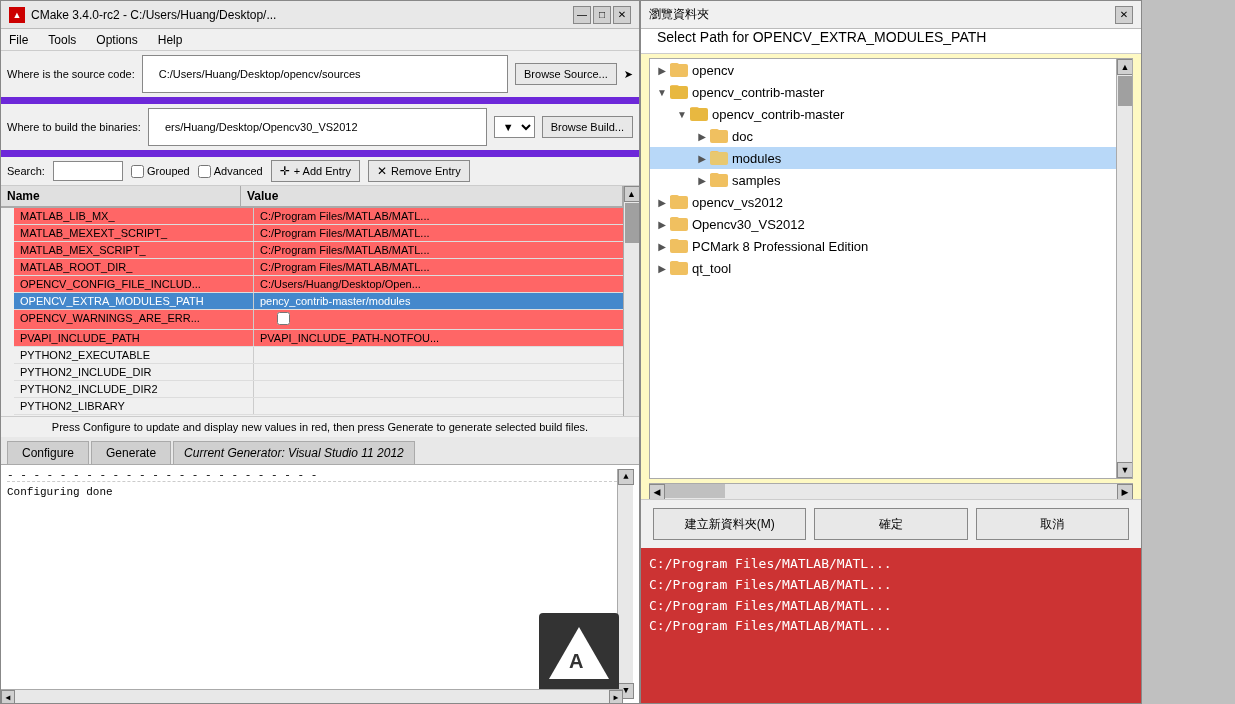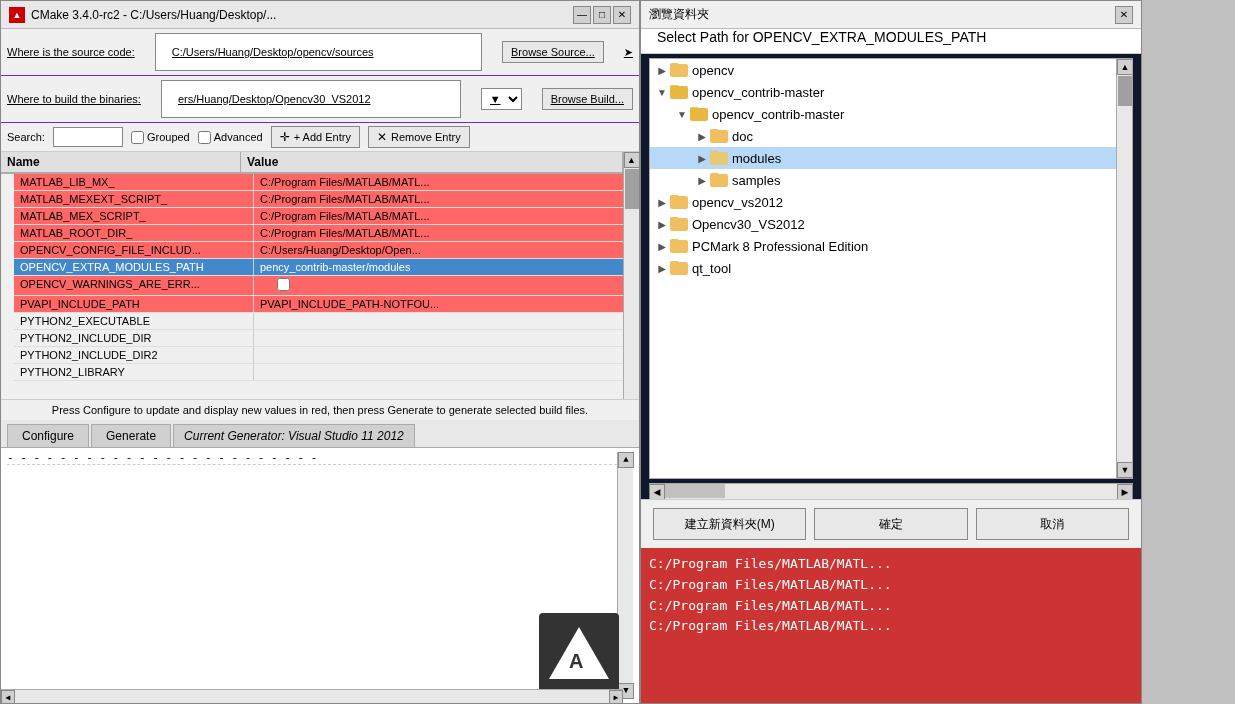--- a/index.html
+++ b/index.html
@@ -74,24 +74,23 @@
       font-size: 12px;
       color: #000;
       cursor: pointer;
       padding: 2px 4px;
     }
 
     .toolbar-row {
       padding: 4px 6px;
       display: flex;
       align-items: center;
-      gap: 20px;
-      border-bottom: 1px solid #6d28d9;
+      gap: 7px;
+      border-bottom: 7px solid #6d28d9;
       background: #f0f0f0;
-      text-decoration: underline;
     }
     .toolbar-label {
       font-size: 11px;
       color: #000;
       white-space: nowrap;
     }
     .toolbar-input {
       flex: 1;
       height: 38px;
       border: 1px solid #888;
@@ -278,21 +277,21 @@
       display: flex;
       align-items: center;
       justify-content: center;
       border-radius: 4px;
     }
 
     
     .browser-window {
       width: 502px;
       height: 704px;
-      background: #0f172a;
+      background: #fef9c3;
       border: 1px solid #888;
       display: flex;
       flex-direction: column;
       position: relative;
     }
 
     .browser-title-bar {
       background: #f0f0f0;
       border-bottom: 1px solid #bbb;
       padding: 4px 8px;
@@ -461,20 +460,26 @@
       <div class="cmake-logo">▲</div>
       <span class="title-text">CMake 3.4.0-rc2 - C:/Users/Huang/Desktop/...</span>
     </div>
     <div class="title-controls">
       <div class="title-btn">—</div>
       <div class="title-btn">□</div>
       <div class="title-btn">✕</div>
     </div>
   </div>
 
+  <div class="menu-bar">
+    <span class="menu-item">File</span>
+    <span class="menu-item">Tools</span>
+    <span class="menu-item">Options</span>
+    <span class="menu-item">Help</span>
+  </div>
 
   <div class="toolbar-row">
     <span class="toolbar-label">Where is the source code:</span>
     <input class="toolbar-input" type="text" value="C:/Users/Huang/Desktop/opencv/sources" style="">
     <button class="toolbar-btn">Browse Source...</button>
     <span style="font-size:11px;cursor:pointer;">➤</span>
   </div>
 
   <div class="toolbar-row">
     <span class="toolbar-label">Where to build the binaries:</span>
@@ -581,20 +586,21 @@
 
   <div class="tabs-row">
     <button class="tab-btn">Configure</button>
     <button class="tab-btn">Generate</button>
     <button class="tab-generator">Current Generator: Visual Studio 11 2012</button>
   </div>
 
   <div class="log-area" style="height:100px;">
     <div class="log-text">
       <div style="border-bottom:1px dashed #ccc; margin-bottom:4px;">- - - - - - - - - - - - - - - - - - - - - - - -</div>
+      <div>Configuring done</div>
     </div>
     <div class="log-scrollbar">
       <div class="scroll-arrow">▲</div>
       <div class="scroll-track" style="flex:1;"></div>
       <div class="scroll-arrow">▼</div>
     </div>
 
     <div class="cmake-logo-overlay">
       <div style="position:relative; display:flex; align-items:center; justify-content:center;">
         <div style="width:0; height:0; border-left:30px solid transparent; border-right:30px solid transparent; border-bottom:52px solid white; position:relative;">

